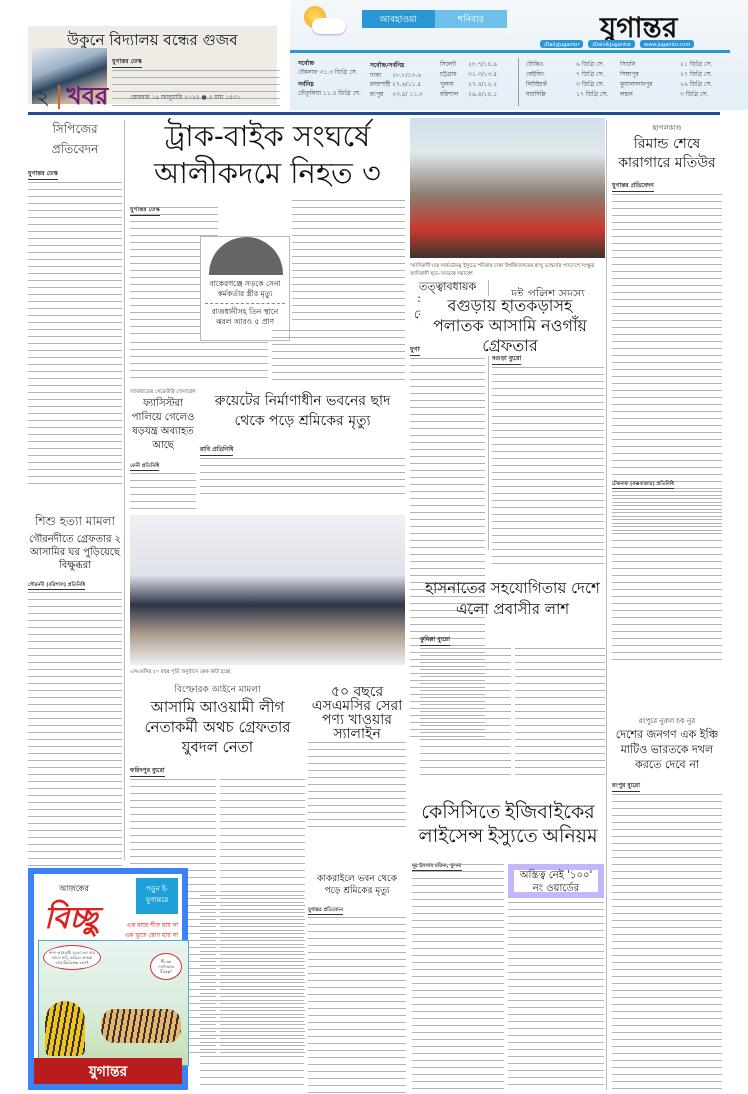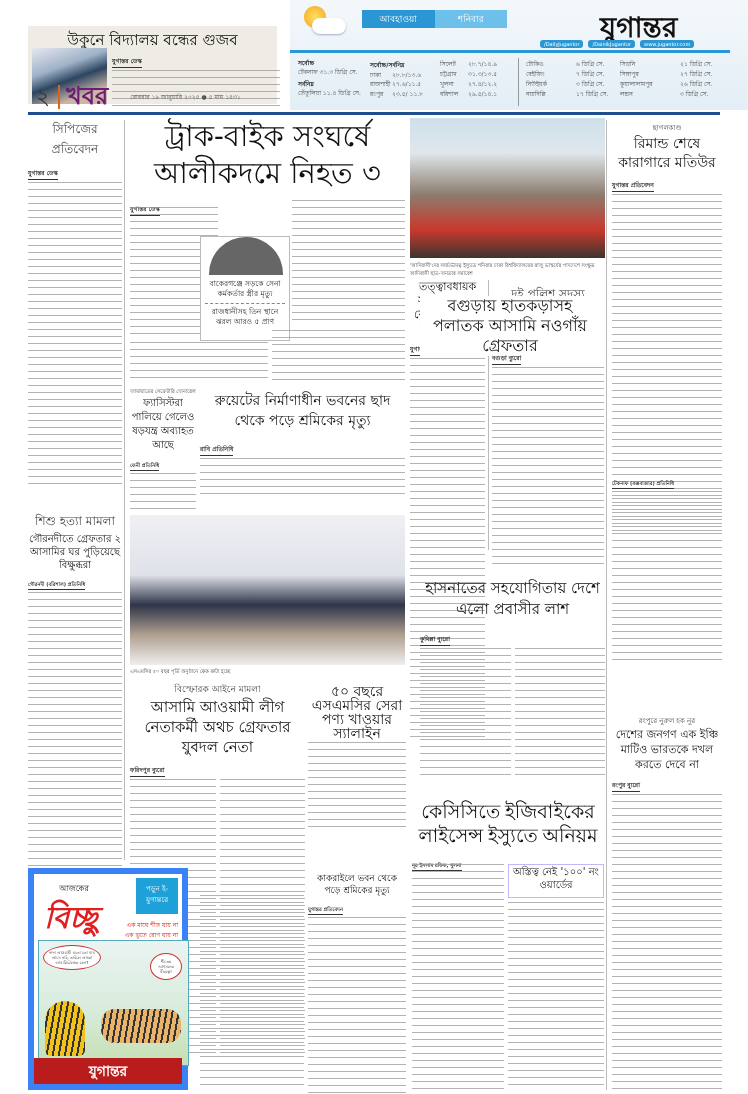--- a/index.html
+++ b/index.html
@@ -188,21 +188,21 @@
     <div class="lines" style="flex:1;height:130px"></div>
     <div class="lines" style="flex:1;height:130px"></div>
   </div>
 </div>
 
 <div class="abs hl" style="left:412px;top:800px;width:192px;font-size:19px;line-height:24px;font-family:Liberation Serif, serif">কেসিসিতে ইজিবাইকের লাইসেন্স ইস্যুতে অনিয়ম</div>
 <div class="abs" style="left:412px;top:852px;width:192px">
   <div class="by" style="font-size:5px">নূর ইসলাম রফিক, খুলনা</div>
 </div>
 <div class="abs lines" style="left:412px;top:864px;width:92px;height:225px"></div>
-<div class="abs" style="left:508px;top:864px;width:96px;height:34px;border:1px solid #c4b5fd;display:flex;align-items:flex-start;justify-content:center;text-align:center">
+<div class="abs" style="left:508px;top:864px;width:96px;height:34px;border:6px solid #c4b5fd;display:flex;align-items:center;justify-content:center;text-align:center">
   <span style="font-size:10px;line-height:13px">অস্তিত্ব নেই '১০০' নং ওয়ার্ডের</span>
 </div>
 <div class="abs lines" style="left:508px;top:902px;width:96px;height:187px"></div>
 
 <div class="abs" style="left:308px;top:872px;width:98px">
   <div class="hl" style="font-size:9px;line-height:12px">কাকরাইলে ভবন থেকে পড়ে শ্রমিকের মৃত্যু</div>
   <div class="by" style="font-size:5px">যুগান্তর প্রতিবেদন</div>
   <div class="lines" style="height:180px"></div>
 </div>
 

